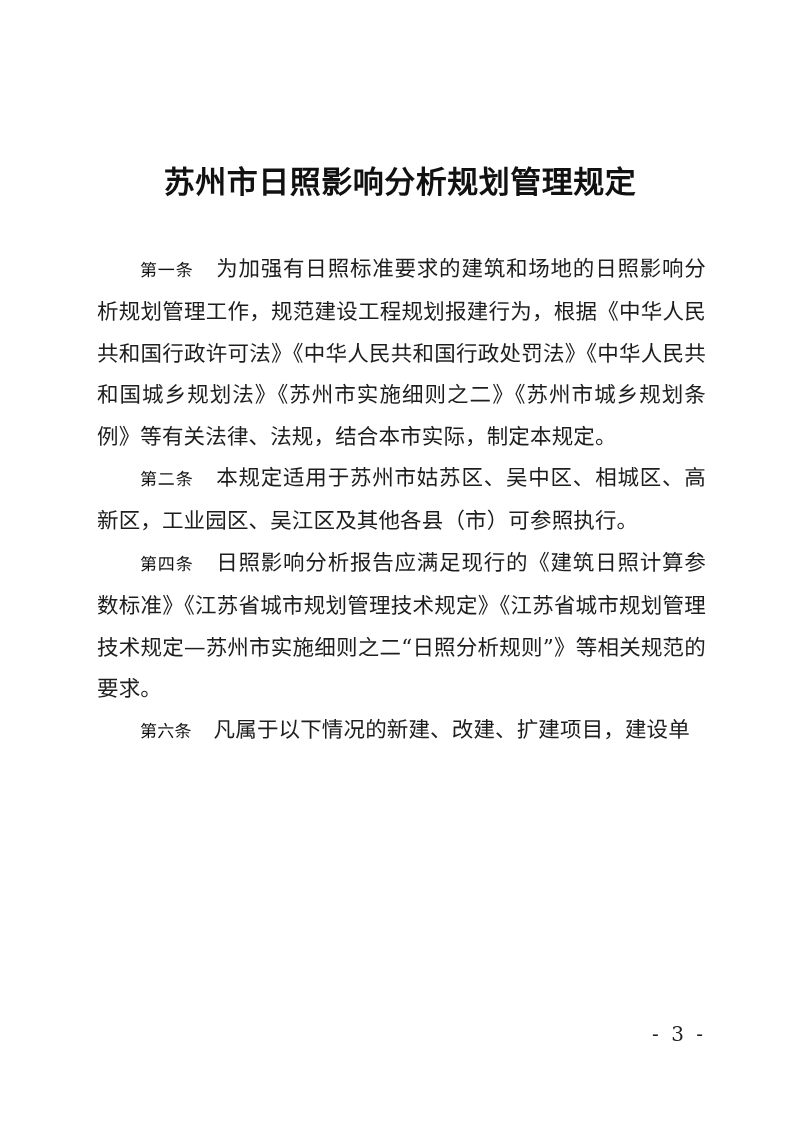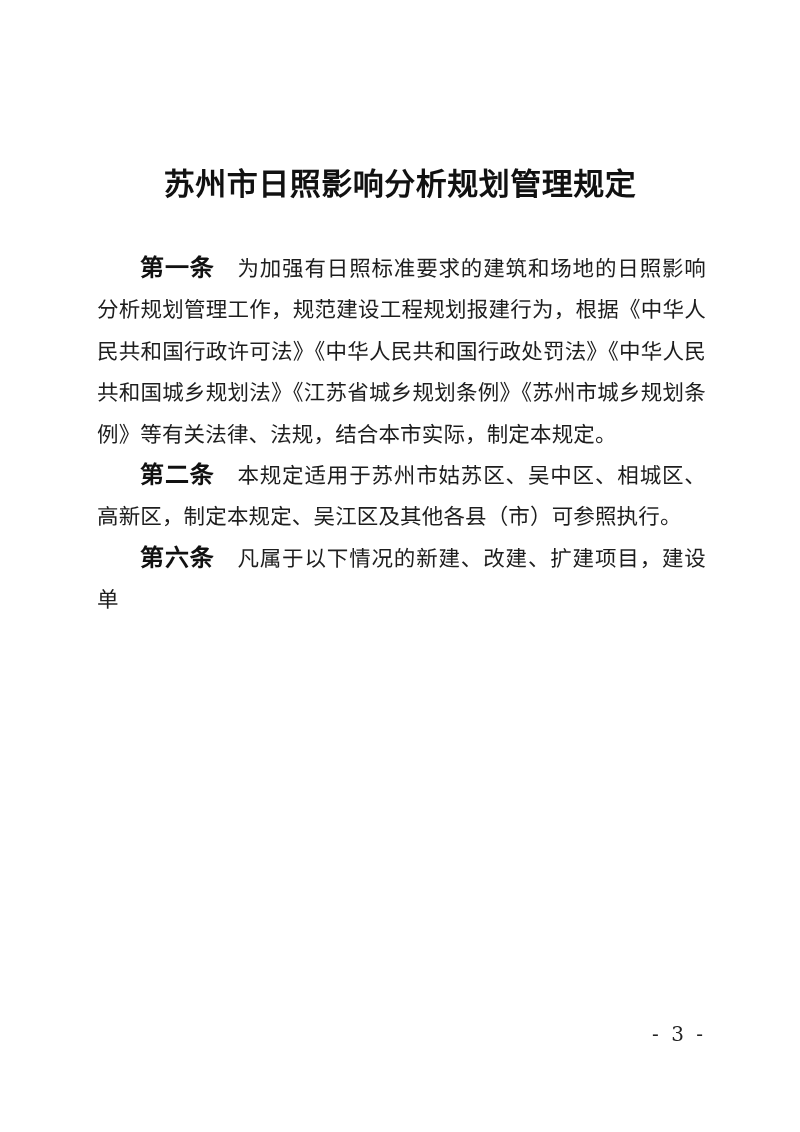--- a/index.html
+++ b/index.html
@@ -21,21 +21,21 @@
     -webkit-font-smoothing: antialiased;
   }
 
   
   .doc-title {
     position: absolute;
     top: 142px;
     left: 0;
     width: 800px;
     text-align: center;
-    font-family: Liberation Sans, sans-serif;
+    font-family: Liberation Mono, monospace;
     font-size: 31px;
     font-weight: 700;
     letter-spacing: 0.5px;
     color: #111111;
     line-height: 44px;
   }
 
   
   .body-block {
     position: absolute;
@@ -51,22 +51,22 @@
     text-justify: inter-character;
     text-indent: 43px;
     margin: 0;
     color: #1d1d1d;
     letter-spacing: 0.15px;
     word-break: break-all;
   }
 
   .art-label {
     font-family: "DejaVu Sans", "Liberation Sans", sans-serif;
-    font-weight: 700;
-    font-size: 24px;
+    font-weight: 400;
+    font-size: 17px;
     letter-spacing: 0.2px;
     color: #111111;
   }
 
   .art-gap {
     display: inline-block;
     width: 22px;
   }
 
   
@@ -85,28 +85,31 @@
 </head>
 <body>
 
 <div class="page">
 
   <h1 class="doc-title">苏州市日照影响分析规划管理规定</h1>
 
   <div class="body-block">
 
     <p class="para">
-      <span class="art-label">第一条</span><span class="art-gap"></span><span>为加强有日照标准要求的建筑和场地的日照影响分析规划管理工作，规范建设工程规划报建行为，根据《中华人民共和国行政许可法》《中华人民共和国行政处罚法》《中华人民共和国城乡规划法》《江苏省城乡规划条例》《苏州市城乡规划条例》等有关法律、法规，结合本市实际，制定本规定。</span>
+      <span class="art-label">第一条</span><span class="art-gap"></span><span>为加强有日照标准要求的建筑和场地的日照影响分析规划管理工作，规范建设工程规划报建行为，根据《中华人民共和国行政许可法》《中华人民共和国行政处罚法》《中华人民共和国城乡规划法》《苏州市实施细则之二》《苏州市城乡规划条例》等有关法律、法规，结合本市实际，制定本规定。</span>
     </p>
 
     <p class="para">
-      <span class="art-label">第二条</span><span class="art-gap"></span><span>本规定适用于苏州市姑苏区、吴中区、相城区、高新区，制定本规定、吴江区及其他各县（市）可参照执行。</span>
+      <span class="art-label">第二条</span><span class="art-gap"></span><span>本规定适用于苏州市姑苏区、吴中区、相城区、高新区，工业园区、吴江区及其他各县（市）可参照执行。</span>
     </p>
 
 
+    <p class="para">
+      <span class="art-label">第四条</span><span class="art-gap"></span><span>日照影响分析报告应满足现行的《建筑日照计算参数标准》《江苏省城市规划管理技术规定》《江苏省城市规划管理技术规定—苏州市实施细则之二“日照分析规则”》等相关规范的要求。</span>
+    </p>
 
 
 
     <p class="para">
       <span class="art-label">第六条</span><span class="art-gap"></span><span>凡属于以下情况的新建、改建、扩建项目，建设单</span>
     </p>
 
   </div>
 
   <div class="page-footer">- 3 -</div>

